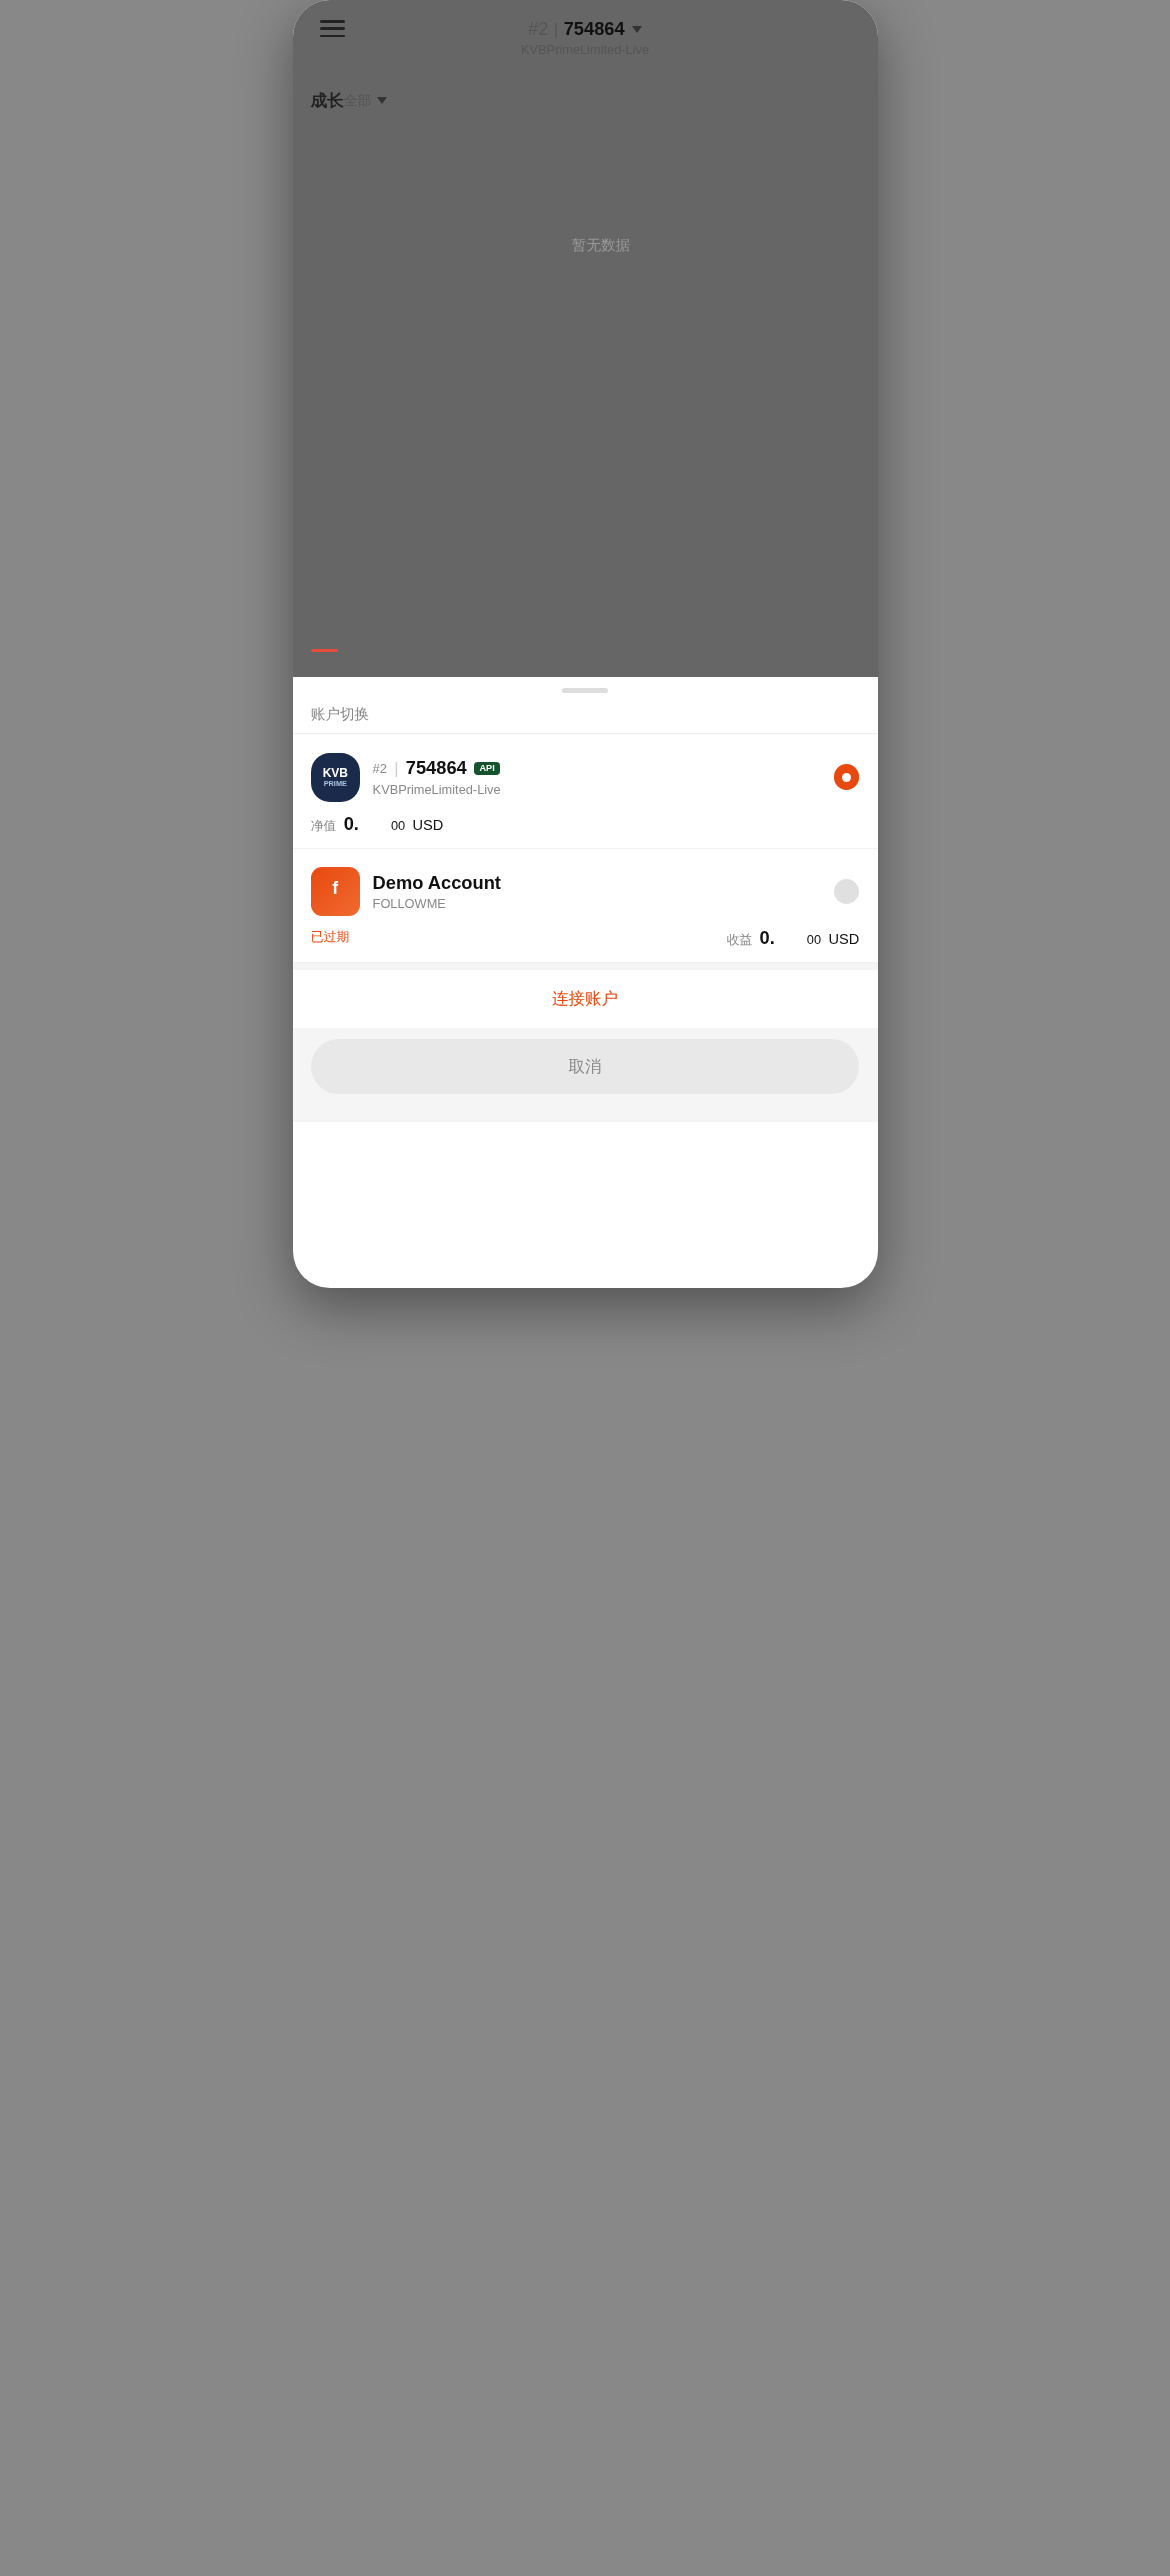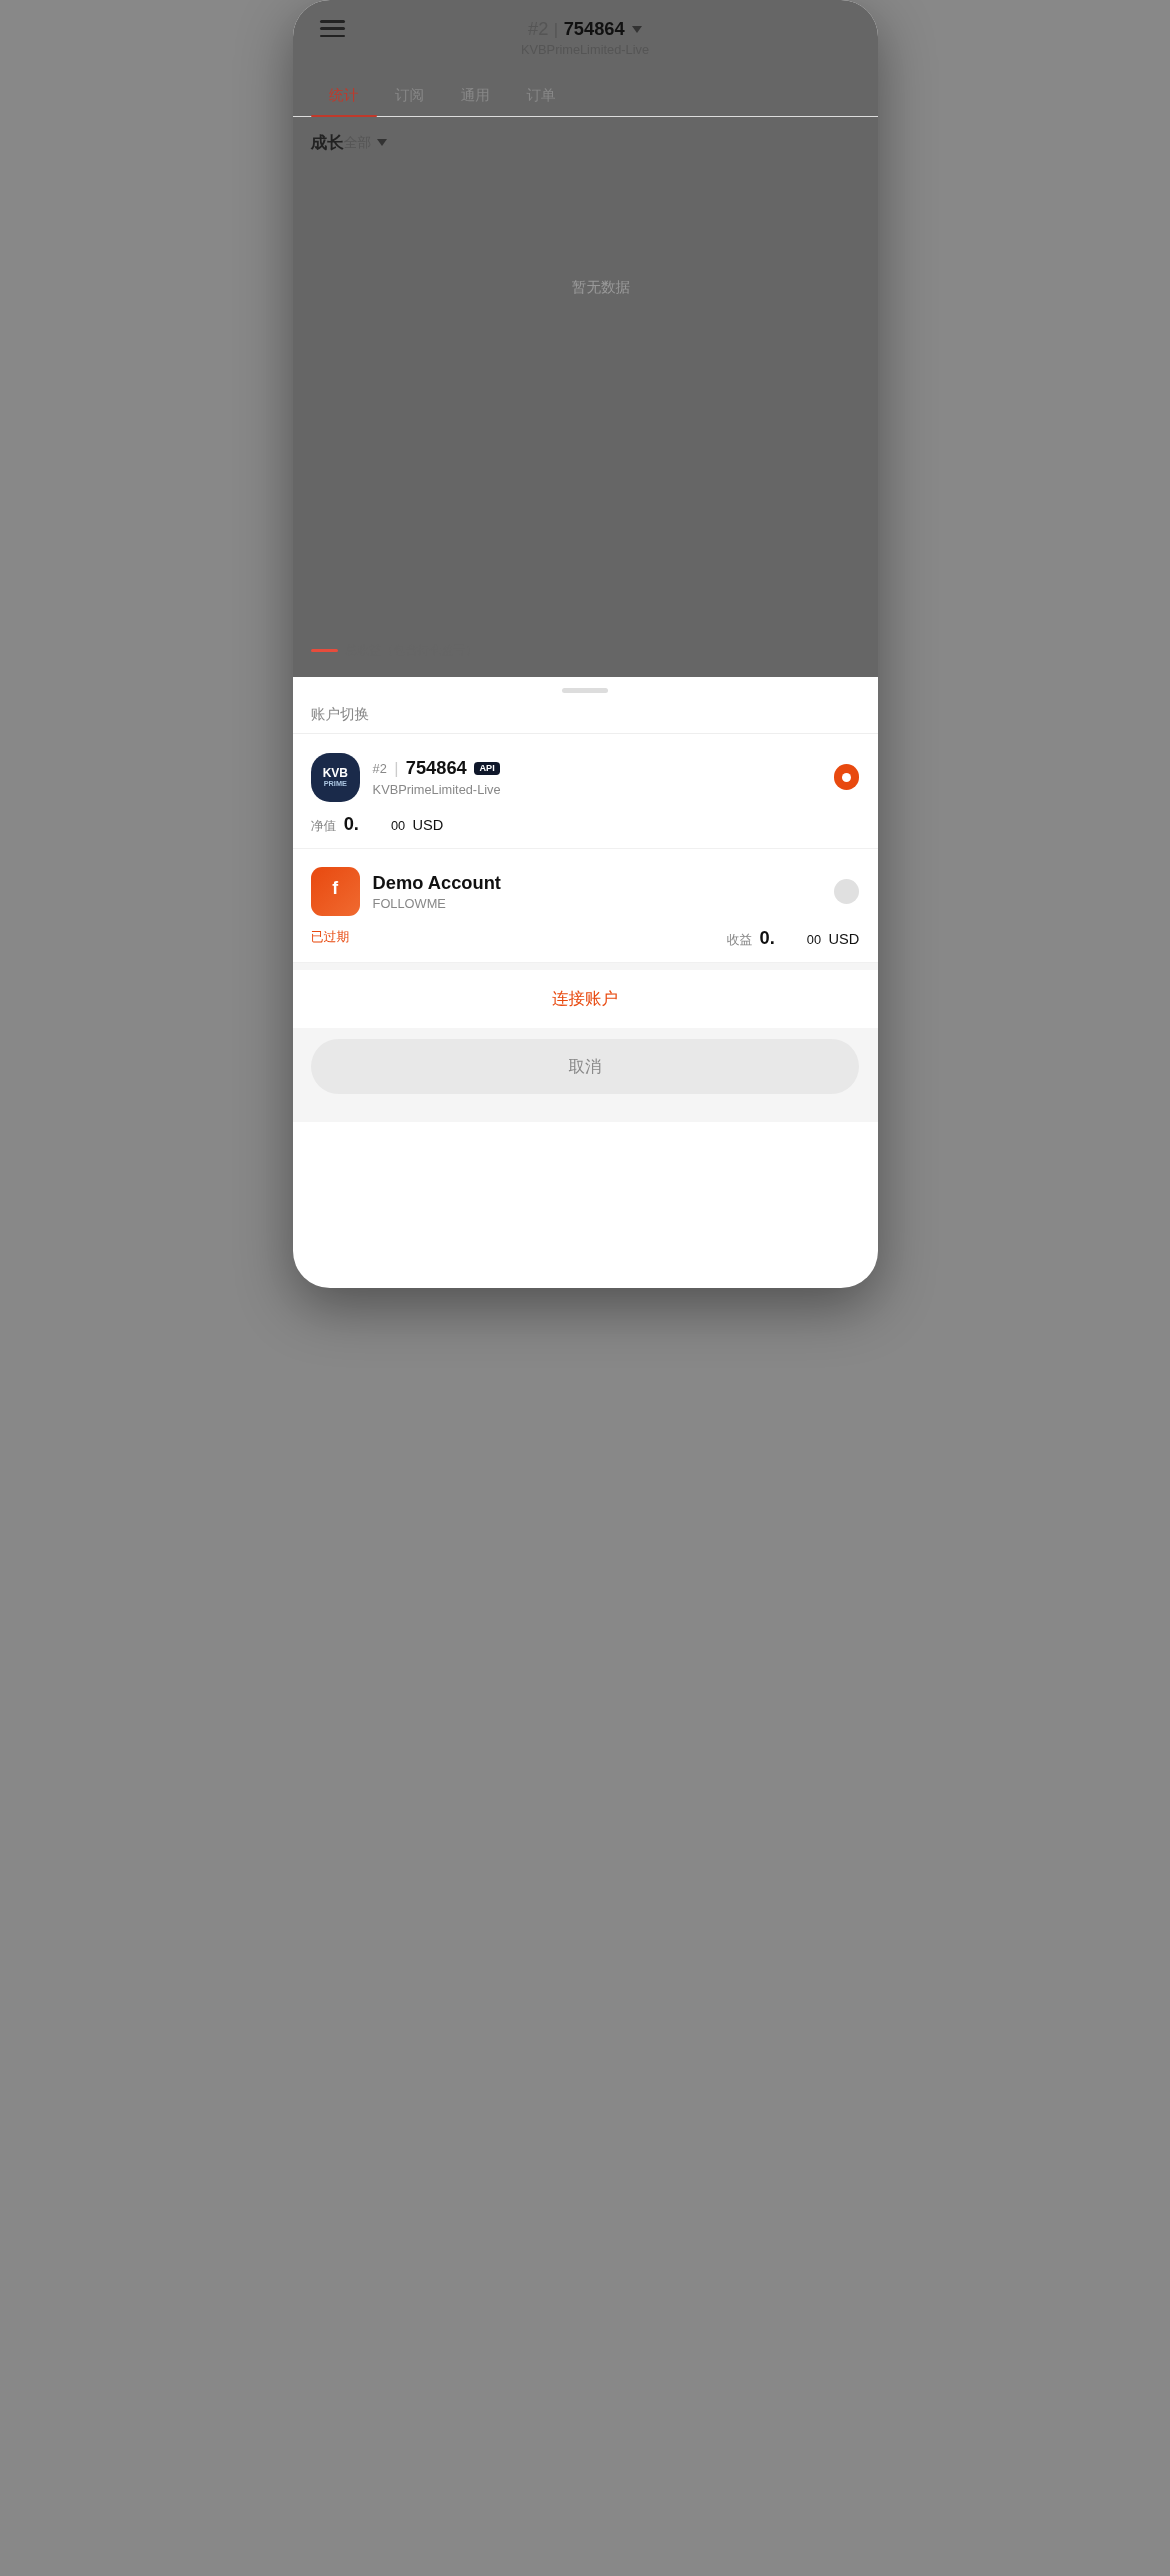--- a/index.html
+++ b/index.html
@@ -267,21 +267,21 @@
       color: #888;
     }
 
     .account-num-value {
       font-size: 18.3px;
       font-weight: 700;
       color: #111;
     }
 
     .api-badge {
-      background: #0f172a;
+      background: #14532d;
       color: #fff;
       font-size: 9.1px;
       padding: 1.8px 5.5px;
       border-radius: 3.7px;
       font-weight: 600;
     }
 
     .account-broker {
       font-size: 12.8px;
       color: #888;
@@ -418,26 +418,20 @@
         <div class="bg-account-title">
           <span class="bg-account-num-prefix">#2</span>
           <span style="color:#555;font-size:16.5px;font-weight:300">|</span>
           <span class="bg-account-num">754864</span>
           <div class="bg-dropdown-arrow"></div>
         </div>
         <div class="bg-subtitle">KVBPrimeLimited-Live</div>
       </div>
     </div>
 
-    <div class="bg-tabs">
-      <div class="bg-tab active">统计</div>
-      <div class="bg-tab">订阅</div>
-      <div class="bg-tab">通用</div>
-      <div class="bg-tab">订单</div>
-    </div>
 
     <div class="bg-section-header">
       <div class="bg-section-title">成长</div>
       <div class="bg-filter">
         <span>全部</span>
         <div class="bg-dropdown-arrow"></div>
       </div>
     </div>
 
     <div class="bg-chart-area">

